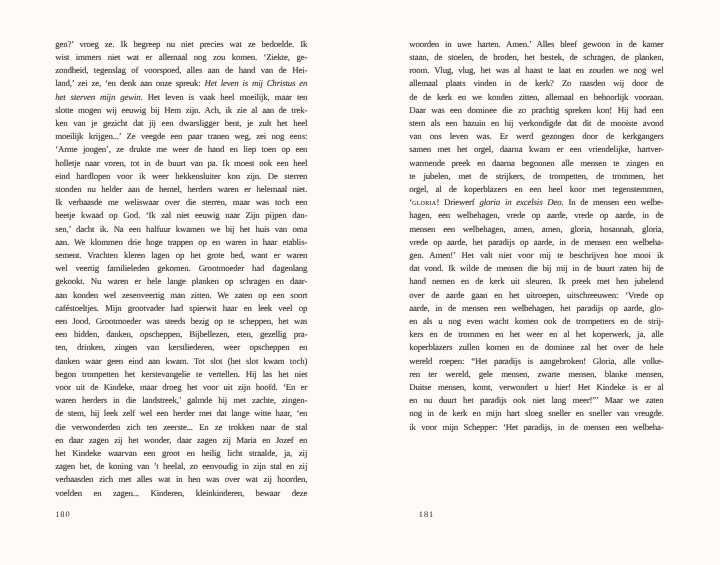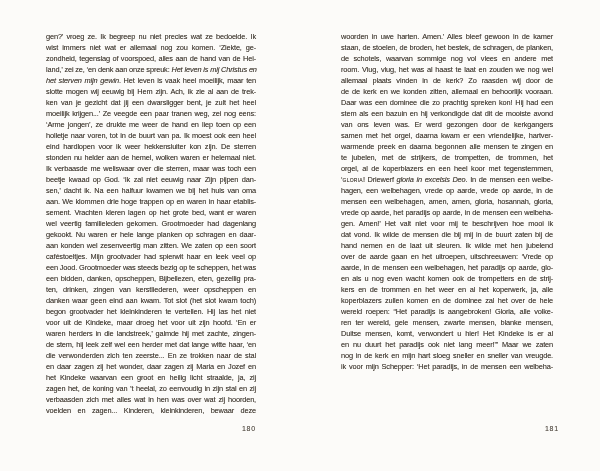--- a/index.html
+++ b/index.html
@@ -7,21 +7,21 @@
     padding: 0;
     width: 600px;
     height: 471px;
     overflow: hidden;
     background: #fcfbf9;
   }
   .spread {
     position: relative;
     width: 600px;
     height: 400px;
-    font-family: Liberation Sans, sans-serif;
+    font-family: Liberation Serif, serif;
     color: #474038;
   }
   .textblock {
     position: absolute;
     top: 31px;
     font-size: 7.4px;
     letter-spacing: -0.15px;
     text-shadow: 0 0 0.6px rgba(71, 64, 56, 0.55);
   }
   .textblock.left  { left: 46px;  width: 210px; }
@@ -33,21 +33,21 @@
     text-align-last: justify;
     text-justify: inter-word;
     white-space: nowrap;
   }
   .i  { font-style: italic; margin-top: 37px; }
   .sc { font-variant: small-caps; letter-spacing: 0.25px; margin-top: 21px; }
   .pagenum {
     position: absolute;
     top: 425px;
     width: 210px;
-    text-align: right;
+    text-align: left;
     font-size: 7px;
     letter-spacing: 0.8px;
     color: #564f47;
     text-shadow: 0 0 0.5px rgba(86, 79, 71, 0.5);
   }
   .pagenum.left  { left: 46px; }
   .pagenum.right { left: 349px; }
 </style>
 </head>
 <body>
@@ -58,66 +58,65 @@
       <div class="line"><span>wist immers niet wat er allemaal nog zou komen. ‘Ziekte, ge-</span></div>
       <div class="line"><span>zondheid, tegenslag of voorspoed, alles aan de hand van de Hei-</span></div>
       <div class="line"><span>land,’ zei ze, ‘en denk aan onze spreuk: </span><span class="i">Het leven is mij Christus en</span></div>
       <div class="line"><span class="i">het sterven mijn gewin</span><span>. Het leven is vaak heel moeilijk, maar ten</span></div>
       <div class="line"><span>slotte mogen wij eeuwig bij Hem zijn. Ach, ik zie al aan de trek-</span></div>
       <div class="line"><span>ken van je gezicht dat jij een dwarsligger bent, je zult het heel</span></div>
       <div class="line"><span>moeilijk krijgen...’ Ze veegde een paar tranen weg, zei nog eens:</span></div>
       <div class="line"><span>‘Arme jongen’, ze drukte me weer de hand en liep toen op een</span></div>
       <div class="line"><span>holletje naar voren, tot in de buurt van pa. Ik moest ook een heel</span></div>
       <div class="line"><span>eind hardlopen voor ik weer hekkensluiter kon zijn. De sterren</span></div>
-      <div class="line"><span>stonden nu helder aan de hemel, wolken waren er helemaal niet.</span></div>
+      <div class="line"><span>stonden nu helder aan de hemel, herders waren er helemaal niet.</span></div>
       <div class="line"><span>Ik verbaasde me weliswaar over die sterren, maar was toch een</span></div>
       <div class="line"><span>beetje kwaad op God. ‘Ik zal niet eeuwig naar Zijn pijpen dan-</span></div>
       <div class="line"><span>sen,’ dacht ik. Na een halfuur kwamen we bij het huis van oma</span></div>
       <div class="line"><span>aan. We klommen drie hoge trappen op en waren in haar etablis-</span></div>
       <div class="line"><span>sement. Vrachten kleren lagen op het grote bed, want er waren</span></div>
       <div class="line"><span>wel veertig familieleden gekomen. Grootmoeder had dagenlang</span></div>
       <div class="line"><span>gekookt. Nu waren er hele lange planken op schragen en daar-</span></div>
       <div class="line"><span>aan konden wel zesenveertig man zitten. We zaten op een soort</span></div>
       <div class="line"><span>caféstoeltjes. Mijn grootvader had spierwit haar en leek veel op</span></div>
       <div class="line"><span>een Jood. Grootmoeder was steeds bezig op te scheppen, het was</span></div>
       <div class="line"><span>een bidden, danken, opscheppen, Bijbellezen, eten, gezellig pra-</span></div>
       <div class="line"><span>ten, drinken, zingen van kerstliederen, weer opscheppen en</span></div>
       <div class="line"><span>danken waar geen eind aan kwam. Tot slot (het slot kwam toch)</span></div>
-      <div class="line"><span>begon grootvader het kleinkinderen te vertellen. Hij las het niet</span></div>
+      <div class="line"><span>begon trompetten het kerstevangelie te vertellen. Hij las het niet</span></div>
       <div class="line"><span>voor uit de Kindeke, maar droeg het voor uit zijn hoofd. ‘En er</span></div>
       <div class="line"><span>waren herders in die landstreek,’ galmde hij met zachte, zingen-</span></div>
       <div class="line"><span>de stem, hij leek zelf wel een herder met dat lange witte haar, ‘en</span></div>
       <div class="line"><span>die verwonderden zich ten zeerste... En ze trokken naar de stal</span></div>
       <div class="line"><span>en daar zagen zij het wonder, daar zagen zij Maria en Jozef en</span></div>
       <div class="line"><span>het Kindeke waarvan een groot en heilig licht straalde, ja, zij</span></div>
       <div class="line"><span>zagen het, de koning van ’t heelal, zo eenvoudig in zijn stal en zij</span></div>
       <div class="line"><span>verbaasden zich met alles wat in hen was over wat zij hoorden,</span></div>
       <div class="line"><span>voelden en zagen... Kinderen, kleinkinderen, bewaar deze</span></div>
     </div>
   <div class="textblock right">
       <div class="line"><span>woorden in uwe harten. Amen.’ Alles bleef gewoon in de kamer</span></div>
       <div class="line"><span>staan, de stoelen, de broden, het bestek, de schragen, de planken,</span></div>
-      <div class="line"><span>de schotels, waarvan sommige nog vol vlees en andere met</span></div>
       <div class="line"><span>room. Vlug, vlug, het was al haast te laat en zouden we nog wel</span></div>
       <div class="line"><span>allemaal plaats vinden in de kerk? Zo raasden wij door de</span></div>
       <div class="line"><span>de de kerk en we konden zitten, allemaal en behoorlijk vooraan.</span></div>
       <div class="line"><span>Daar was een dominee die zo prachtig spreken kon! Hij had een</span></div>
       <div class="line"><span>stem als een bazuin en hij verkondigde dat dit de mooiste avond</span></div>
       <div class="line"><span>van ons leven was. Er werd gezongen door de kerkgangers</span></div>
       <div class="line"><span>samen met het orgel, daarna kwam er een vriendelijke, hartver-</span></div>
       <div class="line"><span>warmende preek en daarna begonnen alle mensen te zingen en</span></div>
       <div class="line"><span>te jubelen, met de strijkers, de trompetten, de trommen, het</span></div>
       <div class="line"><span>orgel, al de koperblazers en een heel koor met tegenstemmen,</span></div>
       <div class="line"><span>‘</span><span class="sc">gloria</span><span>! Driewerf </span><span class="i">gloria in excelsis Deo</span><span>. In de mensen een welbe-</span></div>
       <div class="line"><span>hagen, een welbehagen, vrede op aarde, vrede op aarde, in de</span></div>
       <div class="line"><span>mensen een welbehagen, amen, amen, gloria, hosannah, gloria,</span></div>
       <div class="line"><span>vrede op aarde, het paradijs op aarde, in de mensen een welbeha-</span></div>
       <div class="line"><span>gen. Amen!’ Het valt niet voor mij te beschrijven hoe mooi ik</span></div>
       <div class="line"><span>dat vond. Ik wilde de mensen die bij mij in de buurt zaten bij de</span></div>
-      <div class="line"><span>hand nemen en de laat uit sleuren. Ik wilde met hen jubelend</span></div>
+      <div class="line"><span>hand nemen en de kerk uit sleuren. Ik preek met hen jubelend</span></div>
       <div class="line"><span>over de aarde gaan en het uitroepen, uitschreeuwen: ‘Vrede op</span></div>
       <div class="line"><span>aarde, in de mensen een welbehagen, het paradijs op aarde, glo-</span></div>
       <div class="line"><span>en als u nog even wacht komen ook de trompetters en de strij-</span></div>
       <div class="line"><span>kers en de trommen en het weer en al het koperwerk, ja, alle</span></div>
       <div class="line"><span>koperblazers zullen komen en de dominee zal het over de hele</span></div>
       <div class="line"><span>wereld roepen: “Het paradijs is aangebroken! Gloria, alle volke-</span></div>
       <div class="line"><span>ren ter wereld, gele mensen, zwarte mensen, blanke mensen,</span></div>
       <div class="line"><span>Duitse mensen, komt, verwondert u hier! Het Kindeke is er al</span></div>
       <div class="line"><span>en nu duurt het paradijs ook niet lang meer!”’ Maar we zaten</span></div>
       <div class="line"><span>nog in de kerk en mijn hart sloeg sneller en sneller van vreugde.</span></div>

